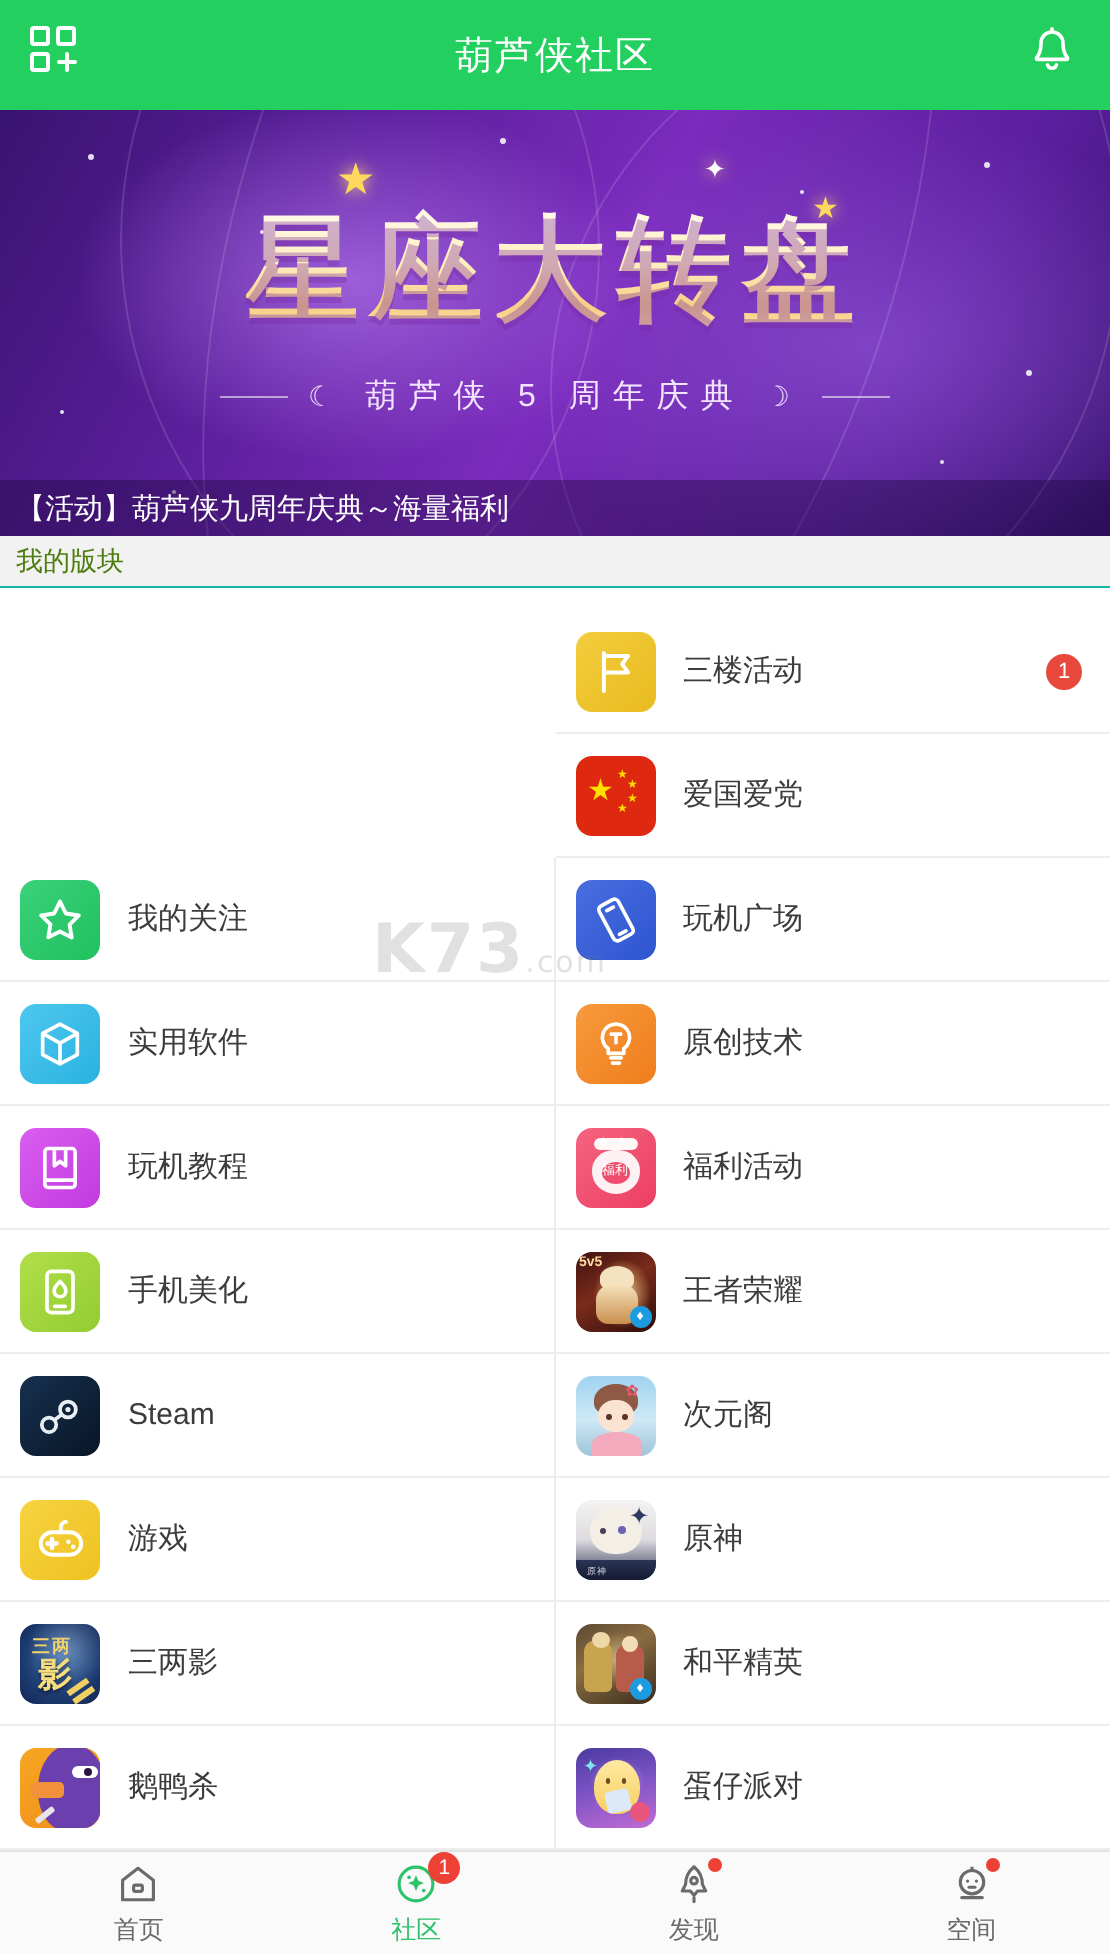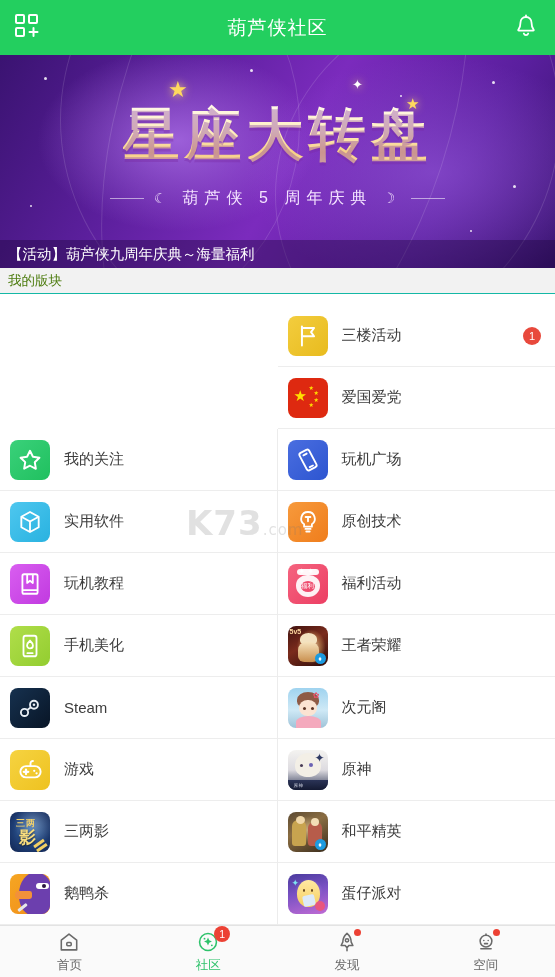--- a/index.html
+++ b/index.html
@@ -112,21 +112,20 @@
     position: absolute; top: -3px; right: -9px; min-width: 16px; height: 16px; border-radius: 8px;
     background: #ec4134; color: #fff; font-size: 10.5px; display: flex; align-items: center;
     justify-content: center; padding: 0 4px;
   }
 
   
   .watermark {
     position: absolute; left: 186px; top: 455px; font-size: 34px; font-weight: bold;
     color: rgba(120,120,120,.22); letter-spacing: 1px; pointer-events: none;
     font-family: "DejaVu Sans", sans-serif;
-    margin-top: 48px;
   }
   .watermark small { font-size: 15px; font-weight: normal; }
 </style>
 </head>
 <body>
 
 <div class="screen">
 
   <div class="header">
     <div class="header-left">

